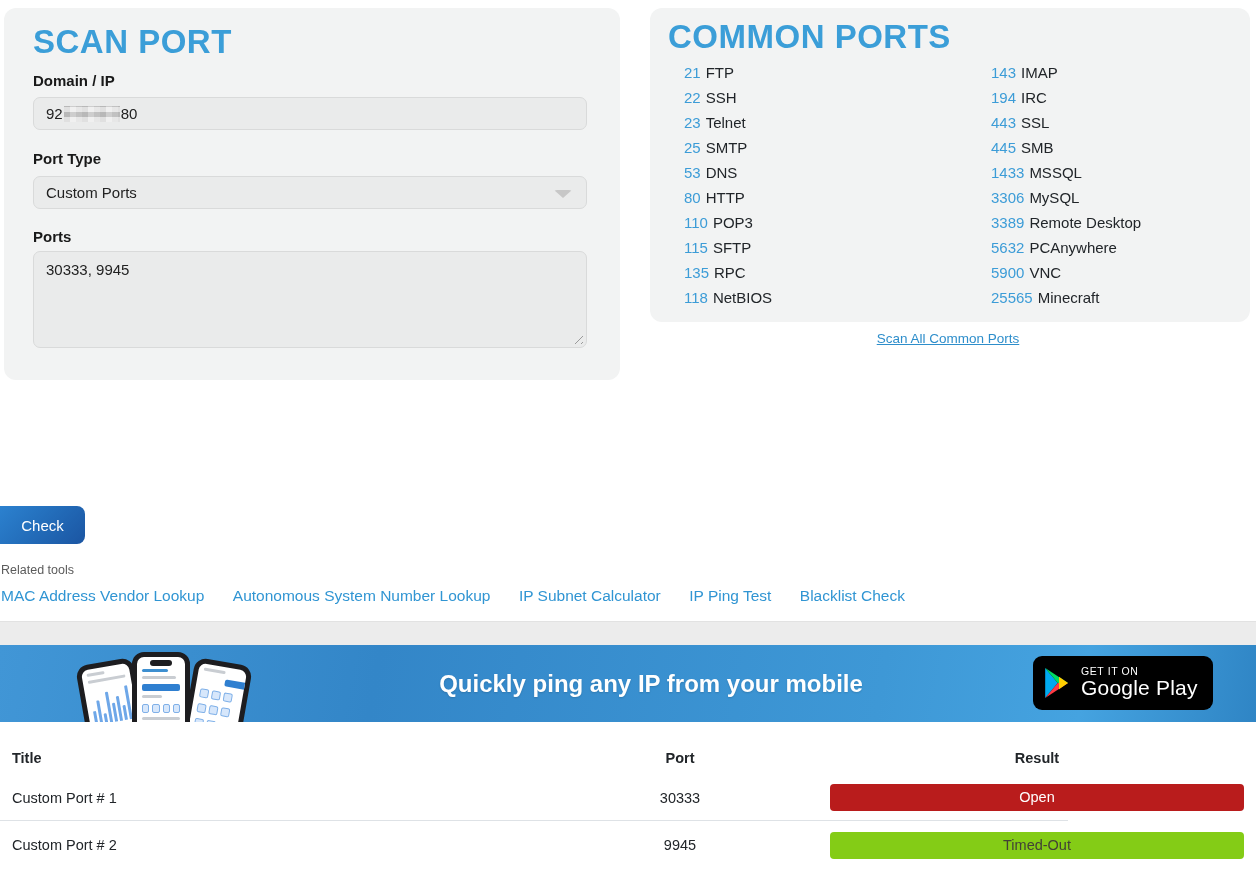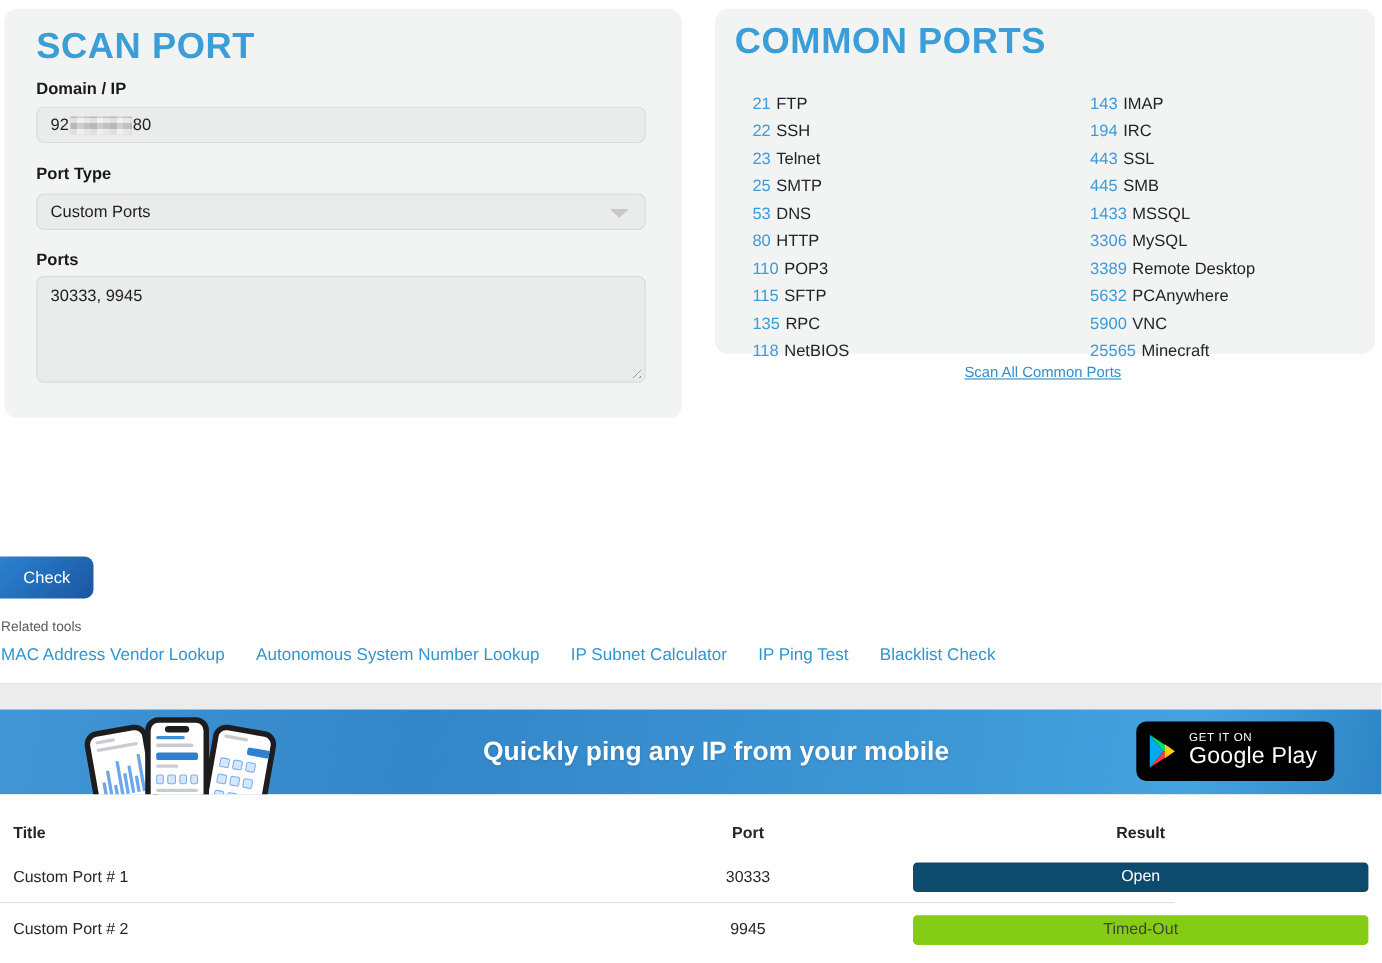--- a/index.html
+++ b/index.html
@@ -35,21 +35,21 @@
     border-left:9px solid transparent; border-right:9px solid transparent;
     border-top:8px solid #c7c7c7; border-radius:3px;
   }
   .textarea { height:97px; align-items:flex-start; padding-top:9px; }
   .resize-handle {
     position:absolute; right:3px; bottom:3px; width:12px; height:12px;
     background: repeating-linear-gradient(135deg, transparent 0 3px, #9a9a9a 3px 4px);
     clip-path: polygon(100% 0, 100% 100%, 0 100%);
   }
   
-  .ports-col { position:absolute; top:78px; list-style:none; }
+  .ports-col { position:absolute; top:56px; list-style:none; }
   .ports-col.c1 { left:34px; }
   .ports-col.c2 { left:305px;margin-left:36px; }
   .ports-col li { height:25px; font-size:15px; white-space:nowrap; }
   .port-num { color:#3c9cd7; text-decoration:none; cursor:pointer; }
   .port-name { color:#212529; margin-left:5px; }
   .scan-all {
     position:absolute; left:650px; top:331px; width:596px; text-align:center;
     font-size:13.5px; color:#2e8ecb; text-decoration:underline; cursor:pointer;
   }
   
@@ -113,21 +113,21 @@
   .t-data { height:46px; font-size:14.5px; }
   .t-data.r2 { height:48px; }
   .t-data.r1 { border-bottom:1px solid #dee2e6; }
   .c-title { padding-left:12px; }
   .c-port { text-align:center; }
   .c-result { text-align:center; }
   .badge {
     display:block; width:100%; height:27px; line-height:27px; border-radius:4px;
     text-align:center; font-size:14.5px; cursor:default;
   }
-  .badge.open { background:#0c4a6e; color:#fff; }
+  .badge.open { background:#b91c1c; color:#fff; }
   .badge.timedout { background:#84cc16; color:#424236; }
 </style>
 </head>
 <body>
 
 <section class="card card-left">
   <h1 class="panel-title">SCAN PORT</h1>
 
   <label class="lbl" style="top:64px">Domain / IP</label>
   <div class="field input-h" style="top:89px">

